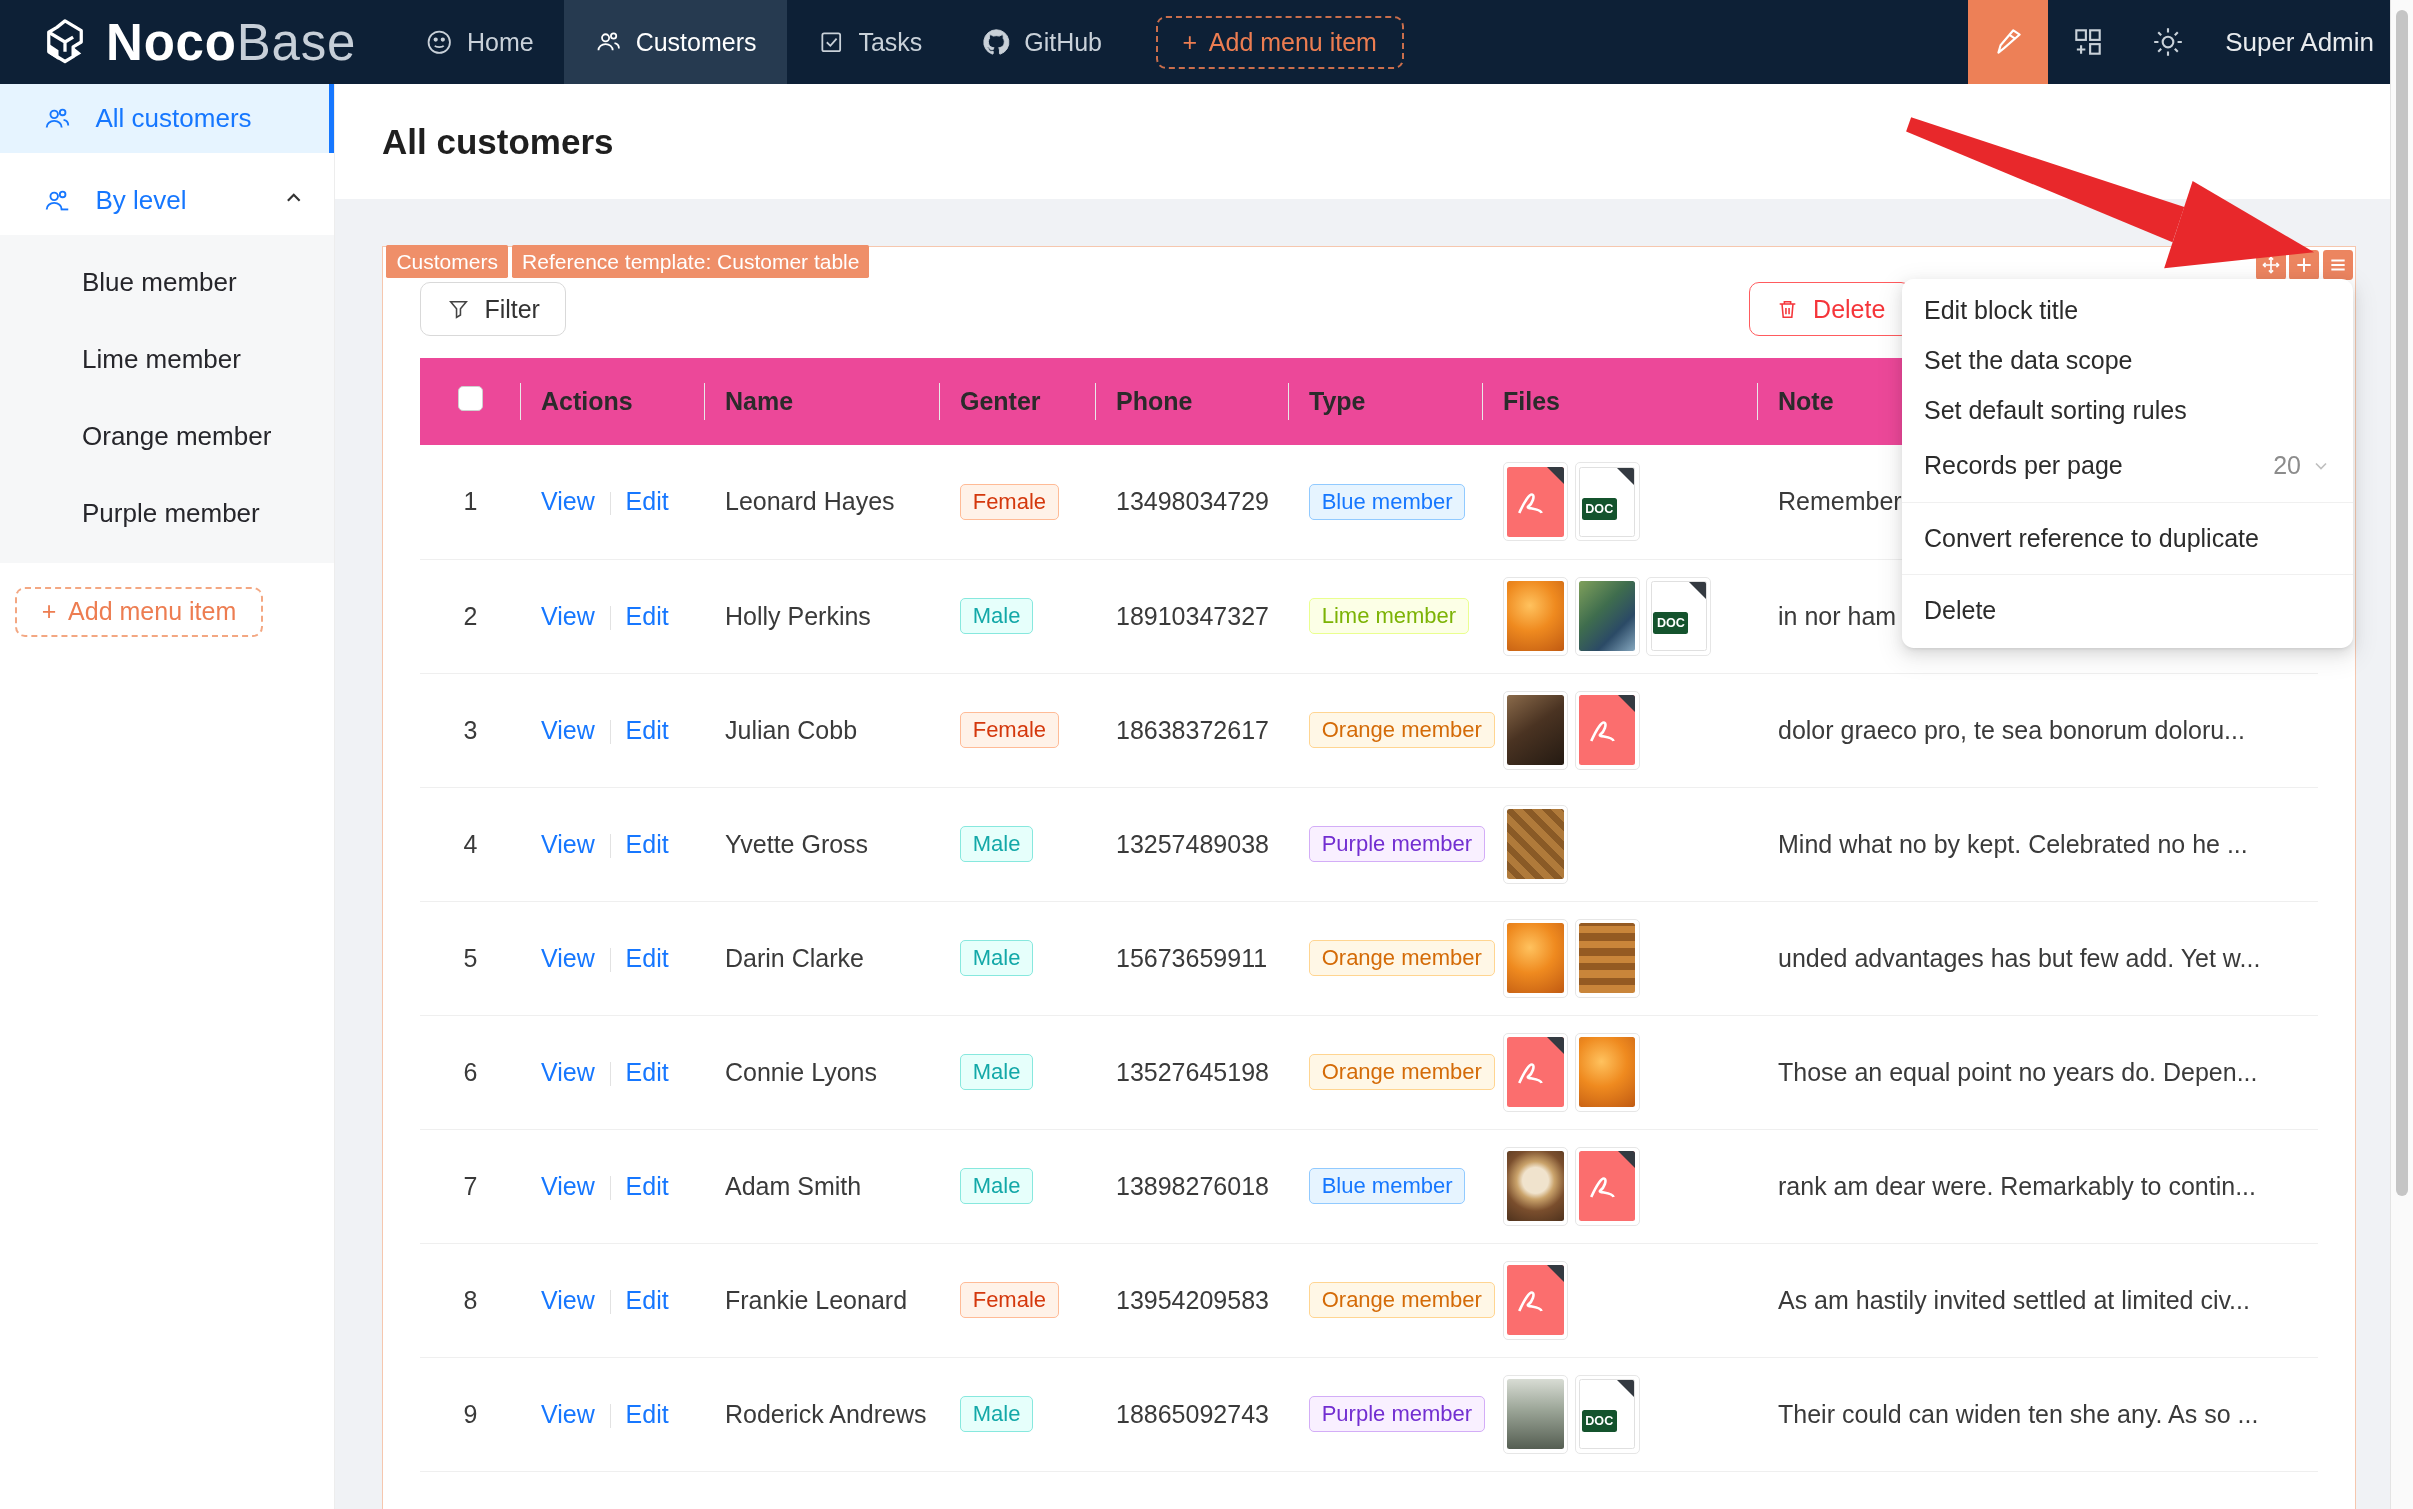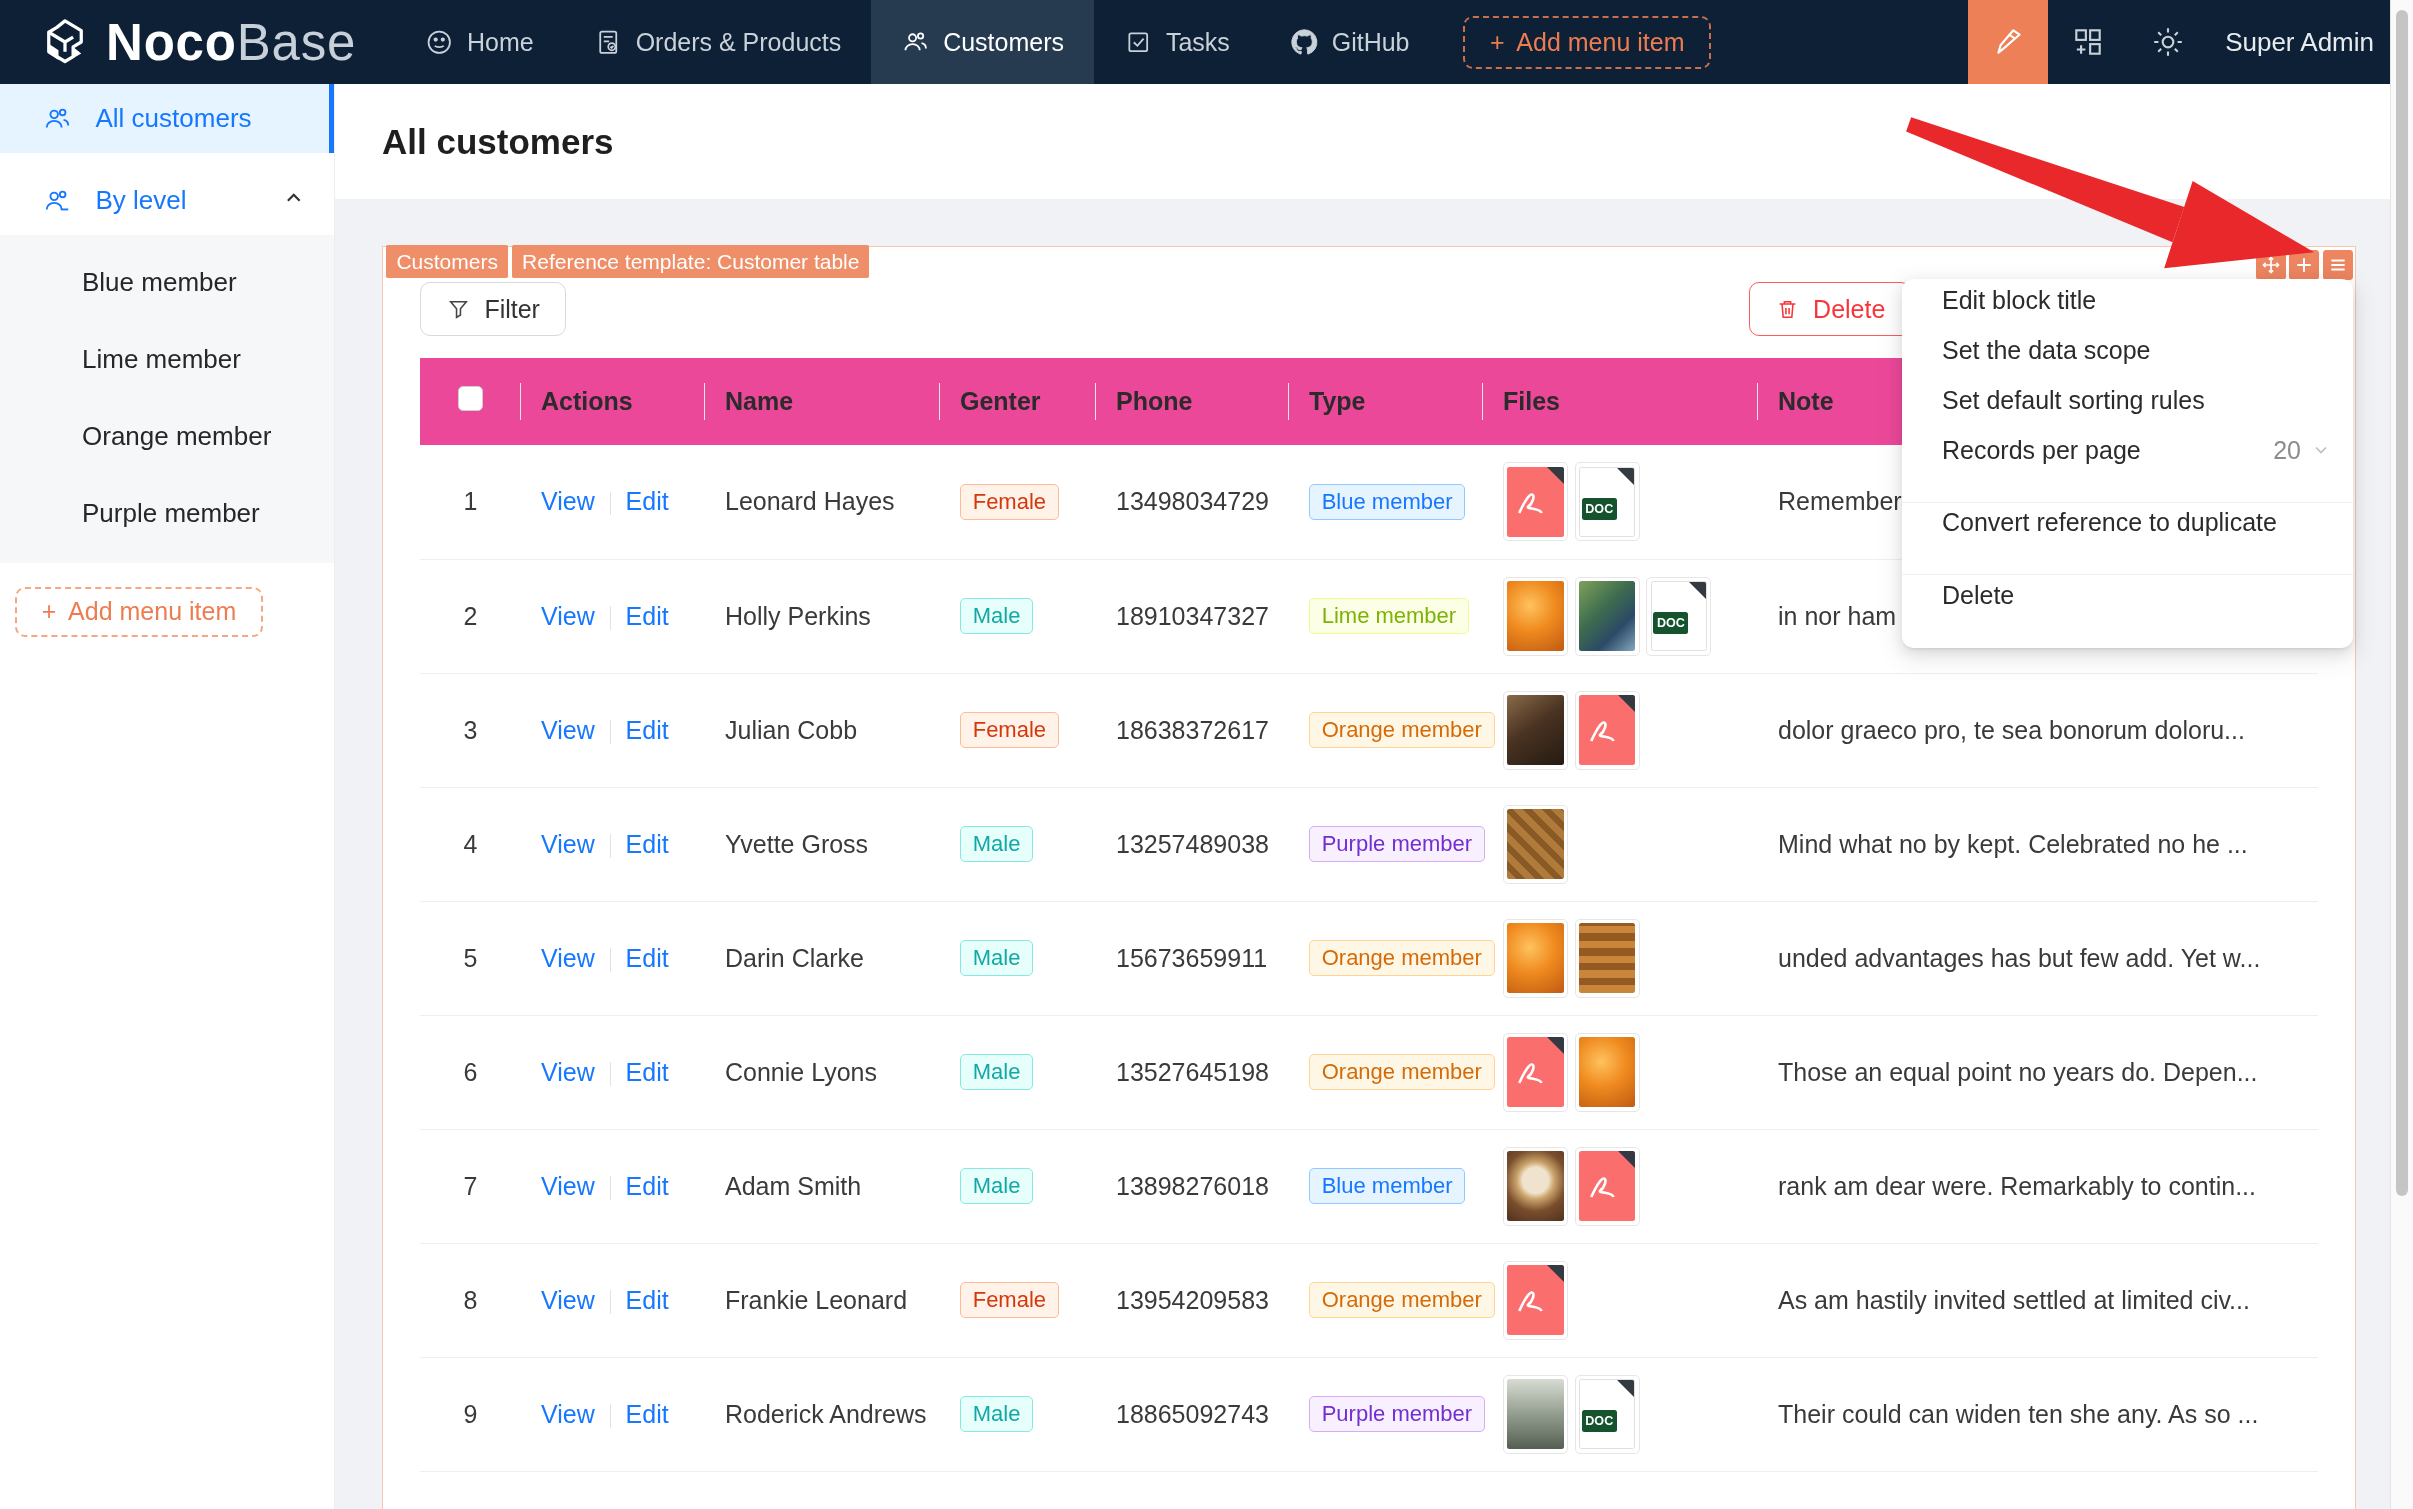--- a/index.html
+++ b/index.html
@@ -111,22 +111,22 @@
   .look-snack{background:repeating-linear-gradient(45deg,#b07a3a 0 6.7px,#8a5a26 6.7px 13.4px);}
   .look-grid{background:repeating-linear-gradient(0deg,#c9853a 0 7.5px,#945a22 7.5px 15px);}
   .look-coffee{background:radial-gradient(circle at 50% 42%,#f0e3cd 0 26%,#caa36b 38%,#7a4e2d 62%,#4e321d 100%);}
   .look-storefront{background:linear-gradient(180deg,#d8dcd4 0%,#9aa496 45%,#555e52 100%);}
 
   
   .settings-menu { position:absolute; left:1902px; top:279px; width:451px; background:#fff;
     border-radius:11.7px; padding:6.7px 0;
     box-shadow:0 5px 13.4px rgba(0,0,0,.10), 0 2.5px 5px -3.4px rgba(0,0,0,.14), 0 7.5px 23.5px 6.7px rgba(0,0,0,.06);
     z-index:50; }
-  .menu-item { height:50px; display:flex; align-items:flex-start; padding:0 22px;
-    font-size:25px; color:#2b2b2b; cursor:pointer;margin-left:18px; }
+  .menu-item { height:50px; display:flex; align-items:center; padding:0 22px;
+    font-size:25px; color:#2b2b2b; cursor:pointer; }
   .menu-item.tall { height:60px; }
   .menu-divider { height:0.8px; background:#f0f0f0; margin:5.9px 0; }
   .switch { margin-left:auto; width:69px; height:35px; border-radius:17.6px; background:#c0c0c0;
     position:relative; cursor:pointer; }
   .switch .knob { position:absolute; left:3.4px; top:3.4px; width:28.5px; height:28.5px;
     border-radius:50%; background:#fff; }
   .menu-value { margin-left:auto; color:#8c8c8c; display:flex; align-items:center; gap:10px; }
   .menu-value svg { width:20px; height:20px; stroke:#bfbfbf; }
 
   
@@ -152,29 +152,20 @@
 
   <div class="nav-items">
     <div class="nav-item">
       <svg viewBox="0 0 32 32" fill="none" stroke-width="2">
         <circle cx="16" cy="16" r="12"></circle>
           <circle cx="12" cy="13" r="1.4" fill="#c9d1d9"></circle>
           <circle cx="20" cy="13" r="1.4" fill="#c9d1d9"></circle>
           <path d="M11 20c1.5 2 8.5 2 10 0"></path>
       </svg>
       <span>Home</span>
-    </div>
-    <div class="nav-item">
-      <svg viewBox="0 0 32 32" fill="none" stroke-width="2">
-        <rect x="7" y="4" width="18" height="24" rx="2"></rect>
-          <path d="M11 10h10M11 15h6"></path>
-          <circle cx="20" cy="21" r="4"></circle>
-          <path d="M18.5 21l1.3 1.3 2-2.4"></path>
-      </svg>
-      <span>Orders &amp; Products</span>
     </div>
     <div class="nav-item active">
       <svg viewBox="0 0 32 32" fill="none" stroke-width="2">
         <circle cx="13" cy="11" r="4"></circle>
           <path d="M5 25c0-4 3.5-7 8-7s8 3 8 7"></path>
           <circle cx="22" cy="9" r="3"></circle>
           <path d="M23 17c3 .5 5 3 5 6"></path>
       </svg>
       <span>Customers</span>
     </div>

